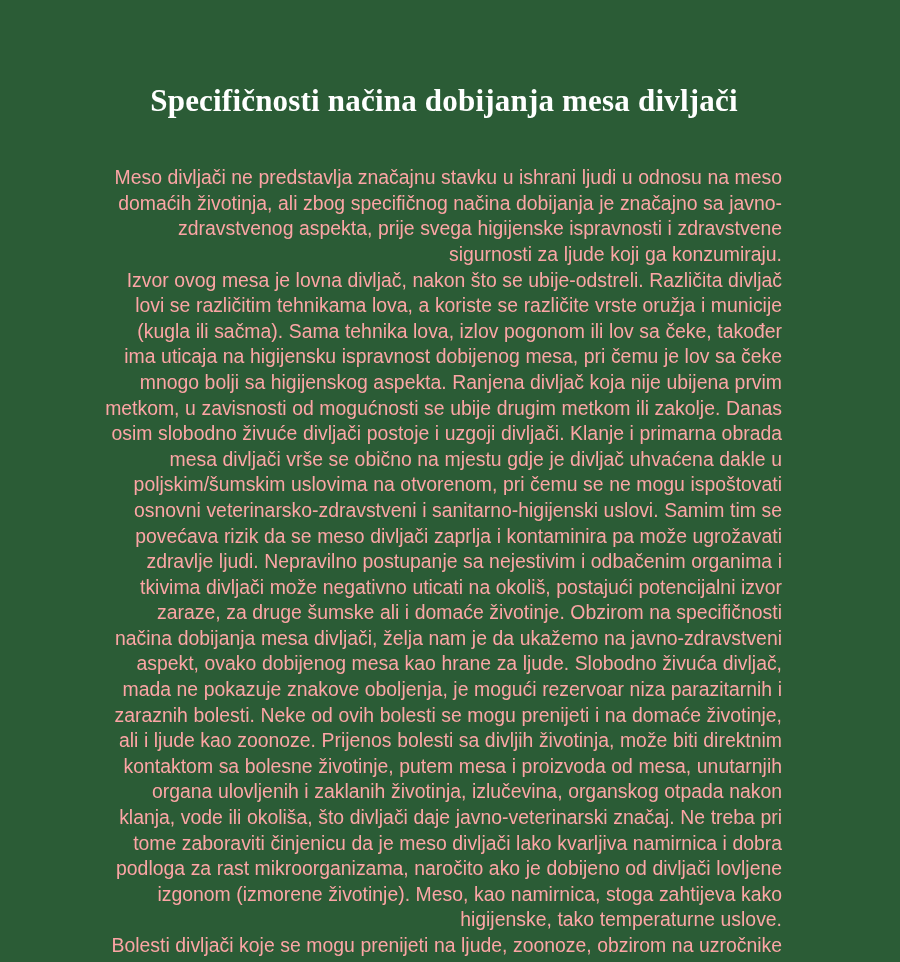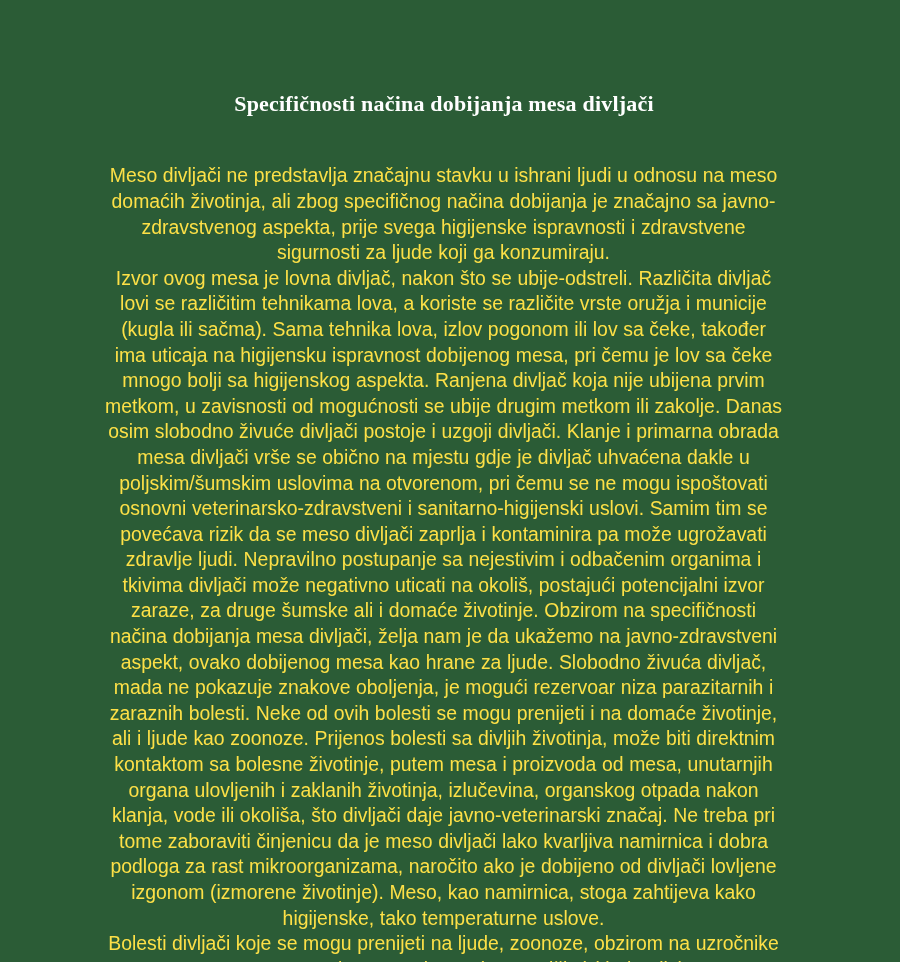--- a/index.html
+++ b/index.html
@@ -18,41 +18,41 @@
     height: 962px;
     box-sizing: border-box;
     padding: 0;
     position: relative;
     background: #2b5c36;
   }
   .title {
     color: #ffffff;
     font-family: "Liberation Serif", serif;
     font-weight: bold;
-    font-size: 22px;
+    font-size: 31px;
     text-align: center;
     letter-spacing: 0.2px;
-    margin: 17px;
+    margin: 8px;
     padding-top: 74px;
     padding-left: 28px;
     padding-right: 40px;
     line-height: 1.2;
   }
   .body-block {
     margin-top: 46px;
     padding-left: 105px;
     padding-right: 118px;
   }
   .body-block p {
-    color: #fde047;
+    color: #fca5a5;
     font-family: "Liberation Sans", sans-serif;
     font-size: 19.4px;
     line-height: 25.6px;
     margin: 0;
-    text-align: center;
+    text-align: right;
     word-spacing: 0.2px;
   }
 </style>
 </head>
 <body>
 
 <div class="slide">
 
   <h1 class="title">Specifičnosti načina dobijanja mesa divljači</h1>
 

